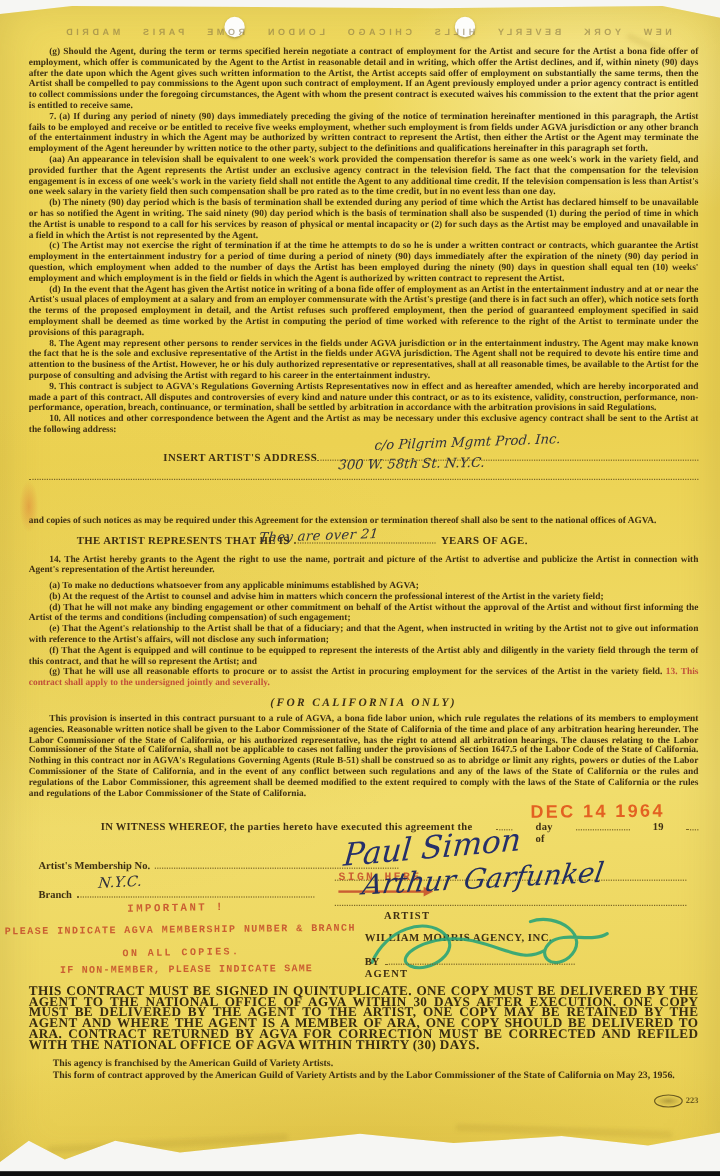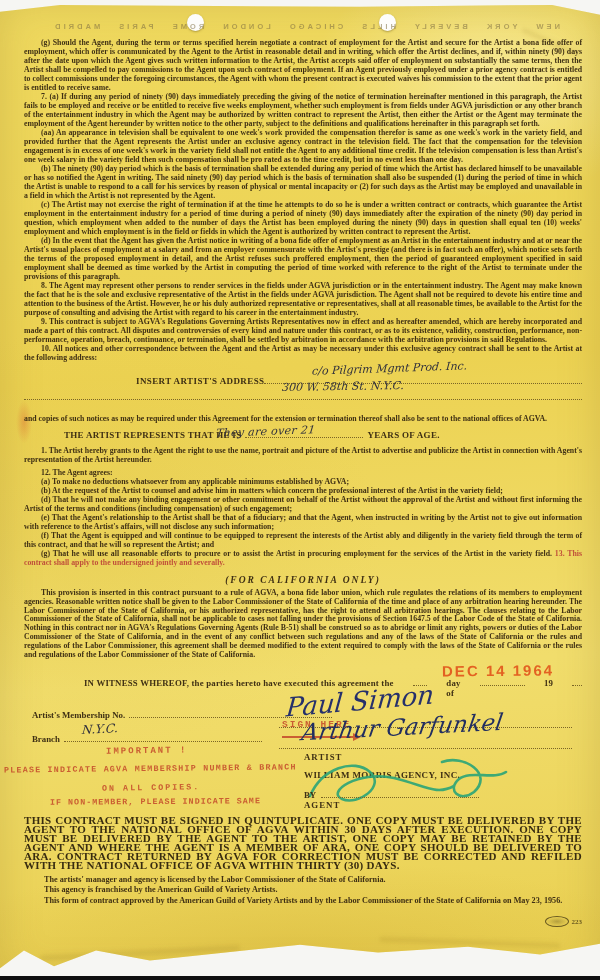--- a/index.html
+++ b/index.html
@@ -44,21 +44,21 @@
   .grow{flex:1;}
   
   .address-wrap{position:relative;height:44px;margin-top:4px;}
   .insert-row{position:absolute;left:0;right:0;top:10px;display:flex;align-items:baseline;
     font-size:9px;letter-spacing:.4px;}
   .insert-row .lbl{margin-left:112px;white-space:nowrap;}
   .dotrow{position:absolute;left:0;right:0;top:33px;border-bottom:1.4px dotted #7a6526;}
   .hw{font-family:"DejaVu Serif",serif;font-style:italic;color:#31313c;font-weight:normal;white-space:nowrap;}
   .hw1{position:absolute;left:288px;top:-4px;font-size:11px;transform:rotate(-2deg) skewX(-6deg);}
   .hw2{position:absolute;left:258px;top:14px;font-size:11px;transform:rotate(-1deg) skewX(-6deg);}
-  .copies{margin-top:4px;}
+  .copies{margin-top:19px;}
   
   .age-line{position:relative;margin-top:7px;margin-left:40px;font-size:9px;letter-spacing:.3px;
     display:flex;align-items:baseline;width:420px;}
   .age-line .dots{width:118px;margin:0 4px;}
   .hw-age{position:absolute;left:152px;top:-5px;font-size:11px;transform:rotate(-2deg) skewX(-8deg);}
   .p11{margin-top:6px;}
   .p12{margin-top:4px;}
   .p12 .item{margin:0;text-indent:17px;text-align:justify;}
   .red-inline{color:#c0503a;}
   .ca-head{margin-top:8px;text-align:center;font-size:9.5px;letter-spacing:2px;font-style:italic;}
@@ -90,21 +90,21 @@
   .sig1{position:absolute;left:262px;top:-16px;font-size:26px;color:#26306b;
     transform:rotate(-5deg) skewX(-10deg);font-weight:normal;}
   .sig2{position:absolute;left:278px;top:12px;font-size:23px;color:#222e60;
     transform:rotate(-3deg) skewX(-12deg);font-weight:normal;}
   .sigline1{position:absolute;left:255px;right:10px;top:25px;border-bottom:1.2px dotted #7a6526;}
   .sigline2{position:absolute;left:255px;right:10px;top:46px;border-bottom:1.2px dotted #7a6526;}
   .st-signhere{position:absolute;left:258px;top:17px;font-size:9.5px;letter-spacing:2px;}
   .arrow{position:absolute;left:258px;top:34px;width:72px;height:0;border-top:2px solid #c4492a;opacity:.85;}
   .arrow:after{content:"";position:absolute;right:-7px;top:-5px;border-left:8px solid #c4492a;
     border-top:4px solid transparent;border-bottom:4px solid transparent;}
-  .artist-lbl{position:absolute;left:280px;top:50px;letter-spacing:1px;}
+  .artist-lbl{position:absolute;left:296px;top:50px;letter-spacing:1px;}
   .agency{position:absolute;left:280px;top:68px;letter-spacing:.4px;font-size:9px;}
   .green-sig{position:absolute;left:272px;top:50px;}
   .by-row{left:280px;top:88px;width:175px;}
   .by-row .dots{flex:1;margin-left:5px;}
   .agent-lbl{position:absolute;left:280px;top:98px;letter-spacing:1px;}
   
   .caps{margin-top:6px;font-size:11px;line-height:8.9px;text-align:justify;letter-spacing:.3px;color:#382c10;}
   .lic{margin-top:5px;font-size:8.2px;line-height:10.5px;}
   .lic p{margin:0;text-indent:20px;}
   .lic .approved{text-indent:20px;}
@@ -155,25 +155,24 @@
   </div>
 
   <div class="age-line">
     <span>THE ARTIST REPRESENTS THAT HE IS</span>
     <span class="dots"></span>
     <span>YEARS OF AGE.</span>
     <span class="hw hw-age">They are over 21</span>
   </div>
 
   <div class="legal p11">
-    <p>1. The Artist hereby grants to the Agent the right to use the name, portrait and picture of the Artist to advertise and publicize the Artist in connection with Agent's representation of the Artist hereunder.</p>
+    <p>14. The Artist hereby grants to the Agent the right to use the name, portrait and picture of the Artist to advertise and publicize the Artist in connection with Agent's representation of the Artist hereunder.</p>
   </div>
 
   <div class="legal p12">
-    <p>12. The Agent agrees:</p>
     <div class="item">(a) To make no deductions whatsoever from any applicable minimums established by AGVA;</div>
     <div class="item">(b) At the request of the Artist to counsel and advise him in matters which concern the professional interest of the Artist in the variety field;</div>
     <div class="item">(d) That he will not make any binding engagement or other commitment on behalf of the Artist without the approval of the Artist and without first informing the Artist of the terms and conditions (including compensation) of such engagement;</div>
     <div class="item">(e) That the Agent's relationship to the Artist shall be that of a fiduciary; and that the Agent, when instructed in writing by the Artist not to give out information with reference to the Artist's affairs, will not disclose any such information;</div>
     <div class="item">(f) That the Agent is equipped and will continue to be equipped to represent the interests of the Artist ably and diligently in the variety field through the term of this contract, and that he will so represent the Artist; and</div>
     <div class="item">
       <span>(g) That he will use all reasonable efforts to procure or to assist the Artist in procuring employment for the services of the Artist in the variety field.</span>
       <span class="red-inline">13. This contract shall apply to the undersigned jointly and severally.</span>
     </div>
   </div>
@@ -227,21 +226,20 @@
     <div class="row by-row">
       <span>BY</span>
       <span class="dots"></span>
     </div>
     <div class="agent-lbl">AGENT</div>
   </div>
 
   <div class="caps">THIS CONTRACT MUST BE SIGNED IN QUINTUPLICATE. ONE COPY MUST BE DELIVERED BY THE AGENT TO THE NATIONAL OFFICE OF AGVA WITHIN 30 DAYS AFTER EXECUTION. ONE COPY MUST BE DELIVERED BY THE AGENT TO THE ARTIST, ONE COPY MAY BE RETAINED BY THE AGENT AND WHERE THE AGENT IS A MEMBER OF ARA, ONE COPY SHOULD BE DELIVERED TO ARA. CONTRACT RETURNED BY AGVA FOR CORRECTION MUST BE CORRECTED AND REFILED WITH THE NATIONAL OFFICE OF AGVA WITHIN THIRTY (30) DAYS.</div>
 
   <div class="lic">
-    <p>The artists' manager and agency is licensed by the Labor Commissioner of the State of California.</p>
     <p>This agency is franchised by the American Guild of Variety Artists.</p>
     <p class="approved">This form of contract approved by the American Guild of Variety Artists and by the Labor Commissioner of the State of California on May 23, 1956.</p>
   </div>
 
   <div class="bug-row">
     <span class="bug-oval"></span>
     <span>223</span>
   </div>
 
 </div>

